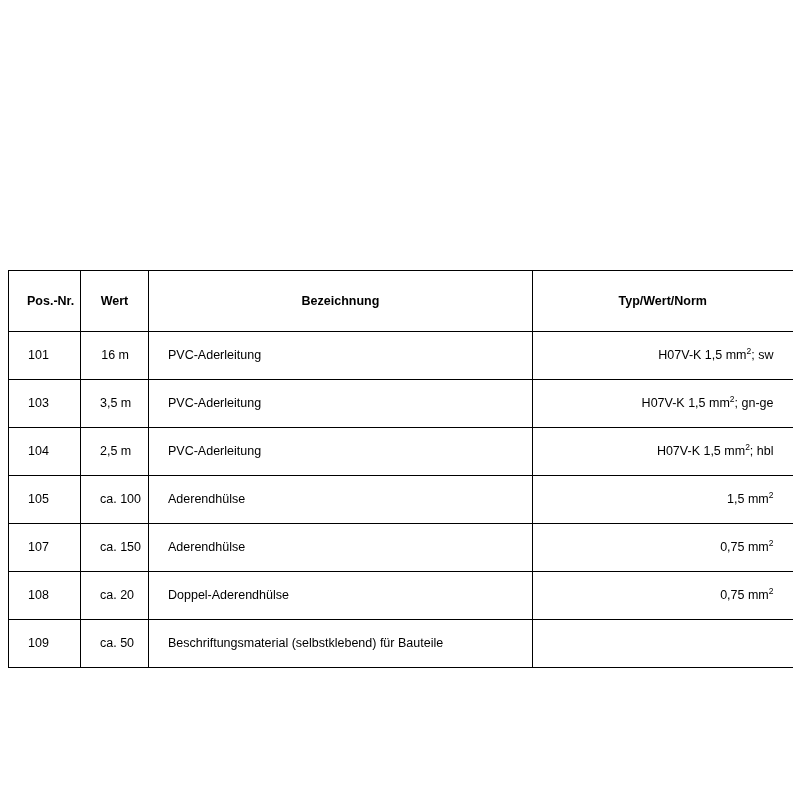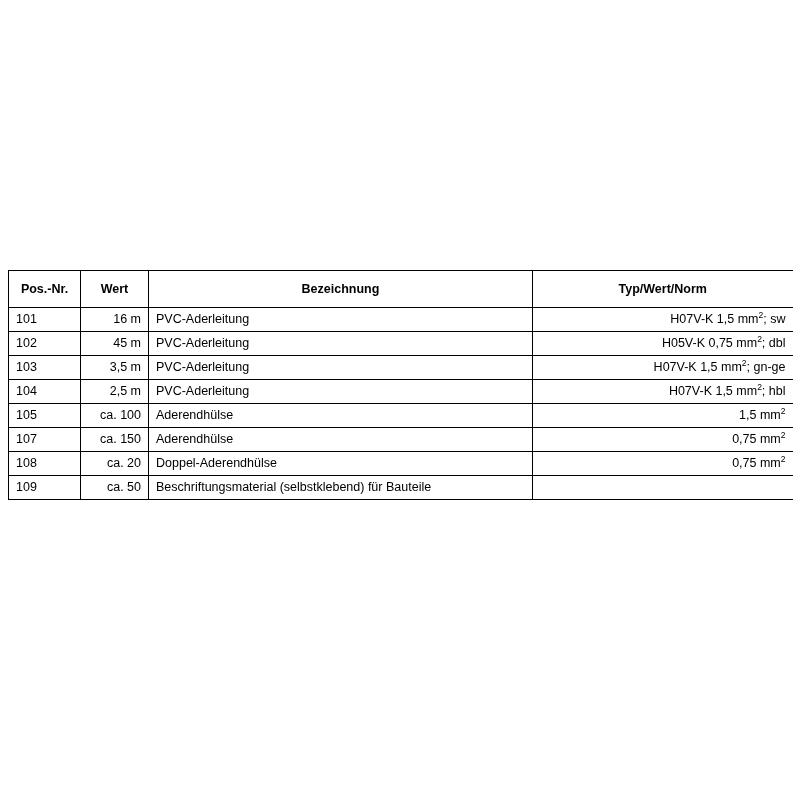--- a/index.html
+++ b/index.html
@@ -31,21 +31,21 @@
   }
 
   table.parts-table col.col-pos    { width: 72px; }
   table.parts-table col.col-menge  { width: 68px; }
   table.parts-table col.col-bez    { width: 384px; }
   table.parts-table col.col-typ    { width: 260px; }
 
   table.parts-table th,
   table.parts-table td {
     border: 1px solid #000000;
-    padding: 0;
+    padding: 12px;
     vertical-align: middle;
   }
 
   
   table.parts-table th:last-child,
   table.parts-table td:last-child {
     border-right: none;
   }
 
   thead th {
@@ -118,34 +118,20 @@
           </td>
           <td class="bez">
             <span class="cell-inner">PVC-Aderleitung</span>
           </td>
           <td class="typ">
             <span class="cell-inner">H07V-K 1,5 mm<span class="sup">2</span>; sw</span>
           </td>
         </tr>
         <tr>
           <td class="pos">
-            <span class="cell-inner">102</span>
-          </td>
-          <td class="menge">
-            <span class="cell-inner">45 m</span>
-          </td>
-          <td class="bez">
-            <span class="cell-inner">PVC-Aderleitung</span>
-          </td>
-          <td class="typ">
-            <span class="cell-inner">H05V-K 0,75 mm<span class="sup">2</span>; dbl</span>
-          </td>
-        </tr>
-        <tr>
-          <td class="pos">
             <span class="cell-inner">103</span>
           </td>
           <td class="menge">
             <span class="cell-inner">3,5 m</span>
           </td>
           <td class="bez">
             <span class="cell-inner">PVC-Aderleitung</span>
           </td>
           <td class="typ">
             <span class="cell-inner">H07V-K 1,5 mm<span class="sup">2</span>; gn-ge</span>

